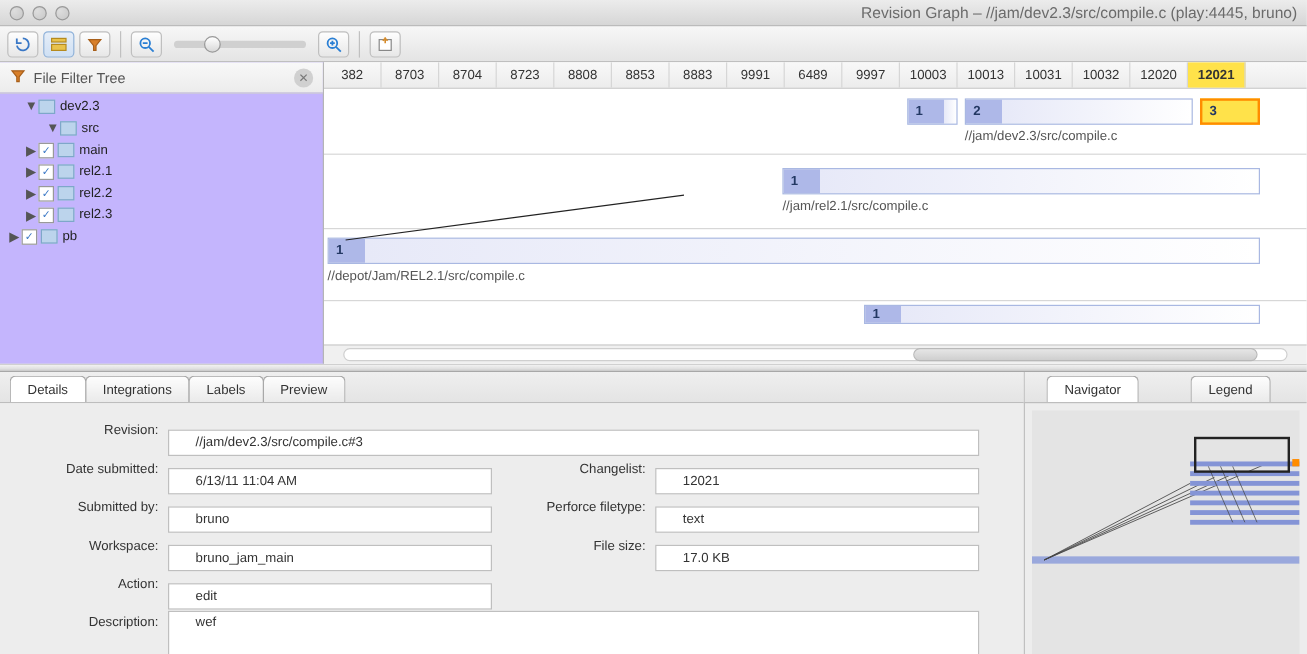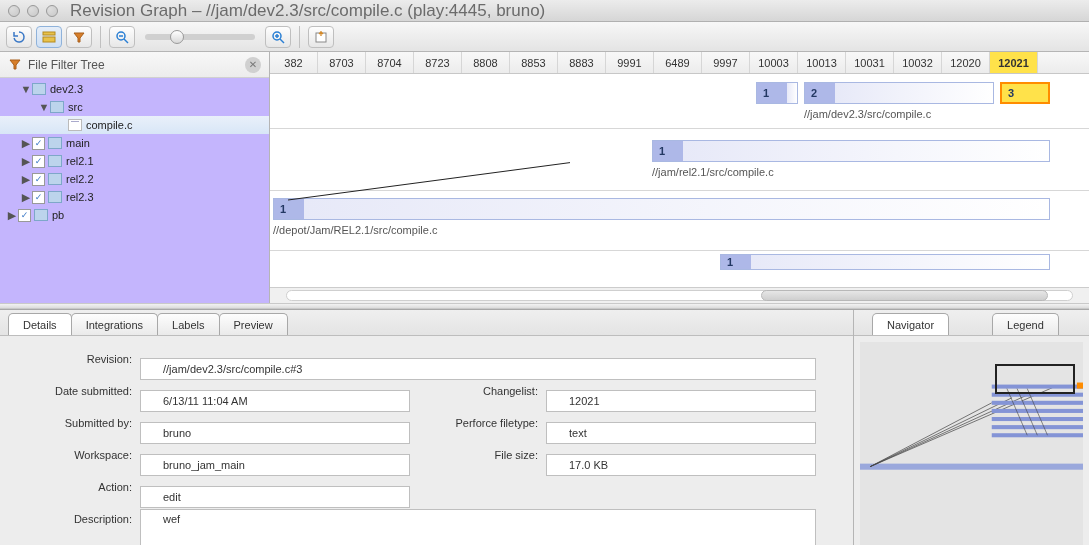--- a/index.html
+++ b/index.html
@@ -2,21 +2,21 @@
 <html><head>
 <meta charset="utf-8">
 <style>
 * { box-sizing: border-box; margin: 0; padding: 0; font-family: "Lucida Grande", "Helvetica Neue", Arial, sans-serif; font-size: 11px; }
 html, body { width: 1089px; height: 545px; background: #ededed; overflow: hidden; }
 
 
 .titlebar { height: 22px; background: linear-gradient(#ececec,#d6d6d6); border-bottom: 1px solid #b0b0b0; display: flex; align-items: center; padding: 0 8px; }
 .traffic { display: flex; gap: 7px; margin-right: 12px; }
 .traffic span { width: 12px; height: 12px; border-radius: 50%; background: radial-gradient(circle at 30% 30%, #fff6, #0000), #c8c8c8; border:1px solid #9a9a9a; }
-.titlebar .title { flex: 1; text-align: left; color: #6b6b6b; font-size: 17px; }
+.titlebar .title { flex: 1; text-align: right; color: #6b6b6b; font-size: 13px; }
 
 
 .toolbar { height: 30px; background: linear-gradient(#f7f7f7,#e4e4e4); border-bottom: 1px solid #b5b5b5; display: flex; align-items: center; padding: 0 6px; gap: 4px; }
 .tbtn { width: 26px; height: 22px; border: 1px solid #bfbfbf; border-radius: 4px; background: linear-gradient(#fefefe,#e7e7e7); display: flex; align-items: center; justify-content: center; color:#555; }
 .tbtn.sel { background: linear-gradient(#e6eef8,#cfe0f4); border-color:#8fb2da; }
 .zoom-slider { width: 110px; height:6px; background:#d0d0d0; border-radius:3px; position:relative; margin:0 6px;}
 .zoom-slider .knob { position:absolute; left:25px; top:-4px; width:14px; height:14px; border-radius:50%; background:linear-gradient(#fff,#d8d8d8); border:1px solid #999;}
 .sep { width:1px; height:22px; background:#c0c0c0; margin:0 4px;}
 
 
@@ -141,25 +141,20 @@
     <div class="tree">
       <div class="tree-row indent1">
           <span class="twisty">▼</span>
           <span class="ficon folder-icon"></span>
           <span>dev2.3</span>
         </div>
       <div class="tree-row indent2">
           <span class="twisty">▼</span>
           <span class="ficon folder-icon"></span>
           <span>src</span>
-        </div>
-      <div class="tree-row indent3 selected">
-          <span class="twisty"></span>
-          <span class="ficon file-icon"></span>
-          <span>compile.c</span>
         </div>
       <div class="tree-row indent1">
           <span class="twisty">▶</span>
           <span class="cb">✓</span>
           <span class="ficon folder-icon"></span>
           <span>main</span>
         </div>
       <div class="tree-row indent1">
           <span class="twisty">▶</span>
           <span class="cb">✓</span>

